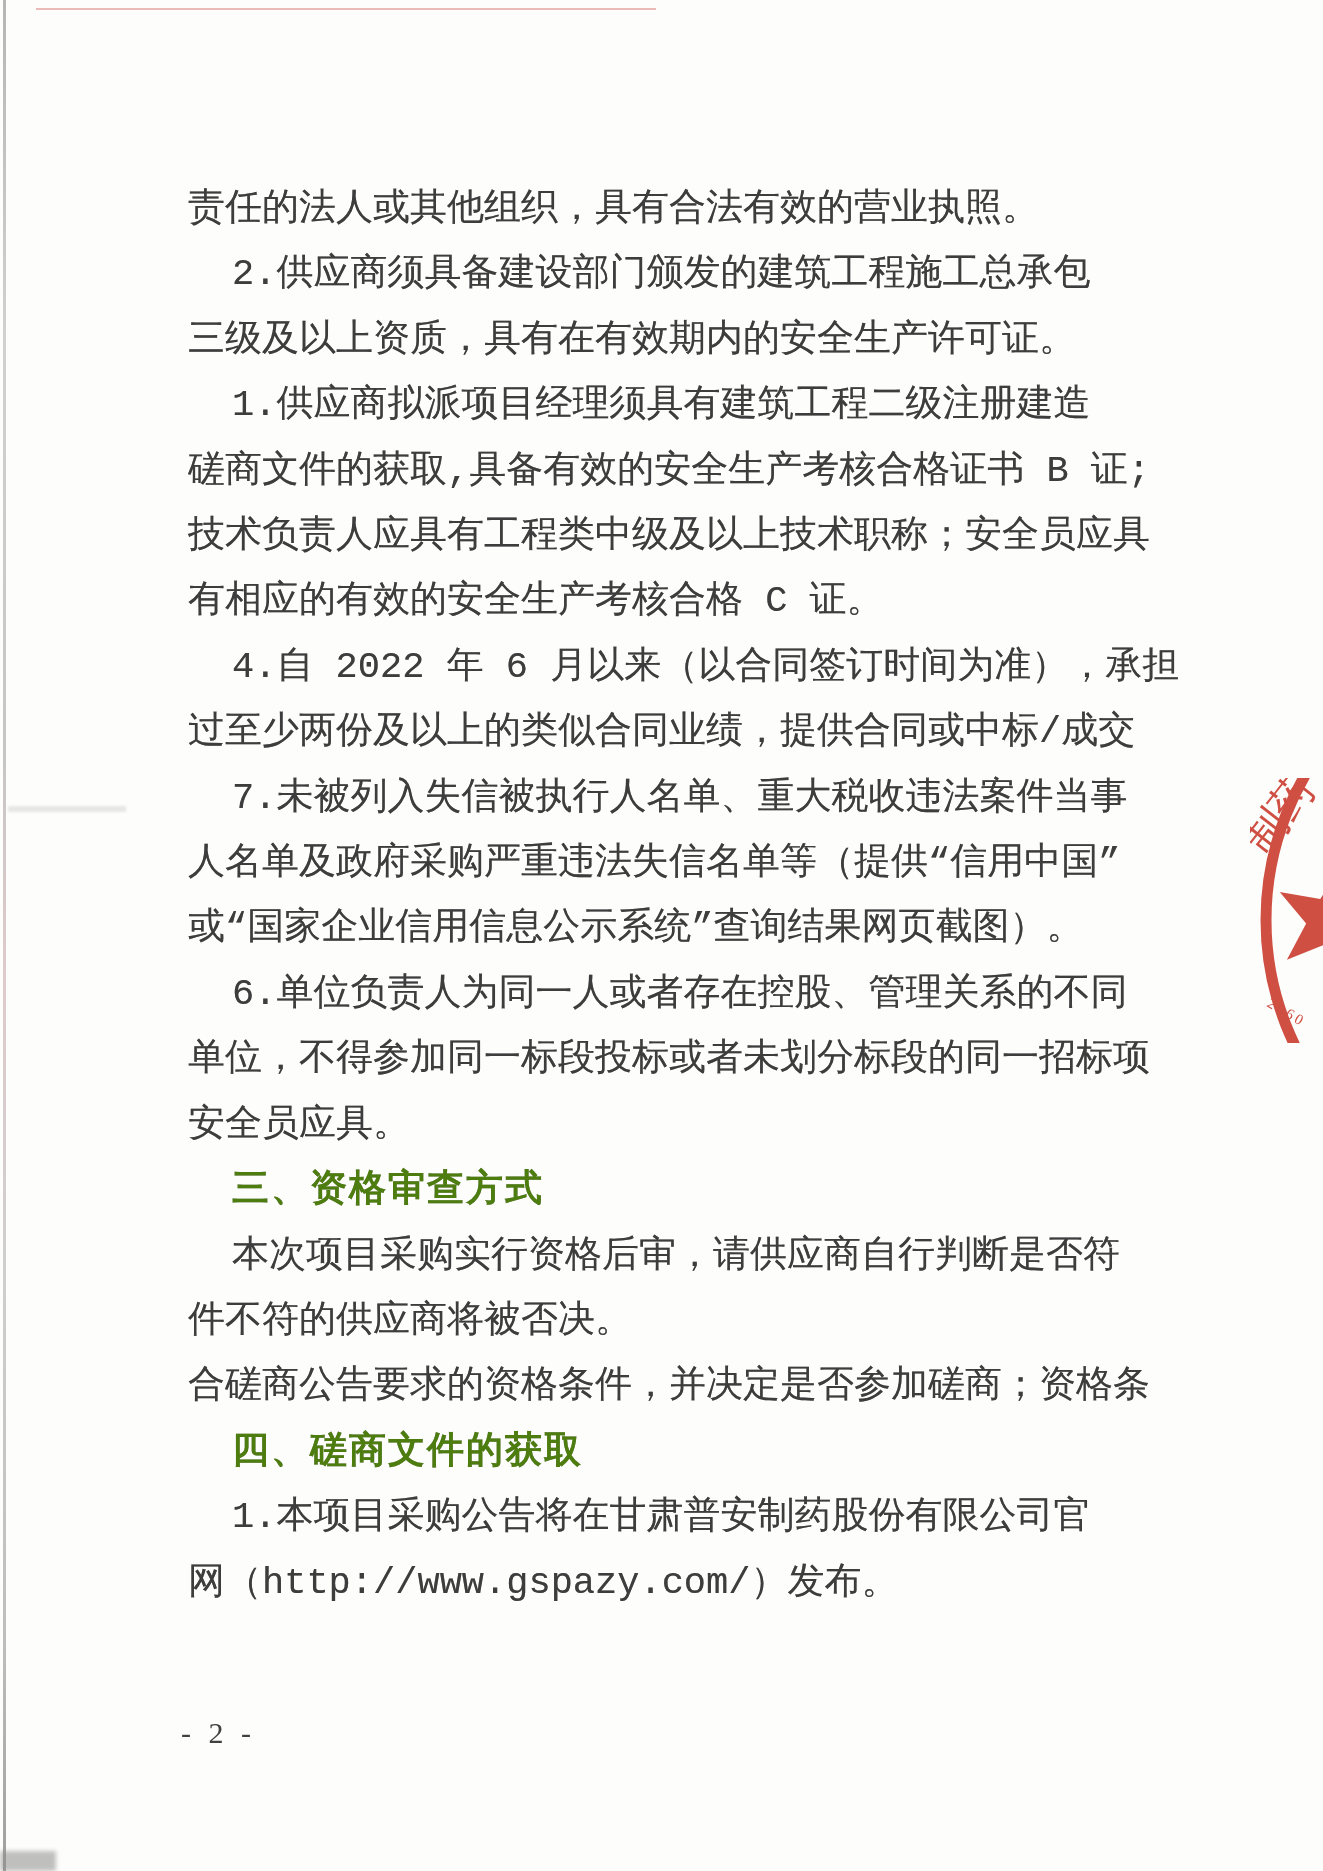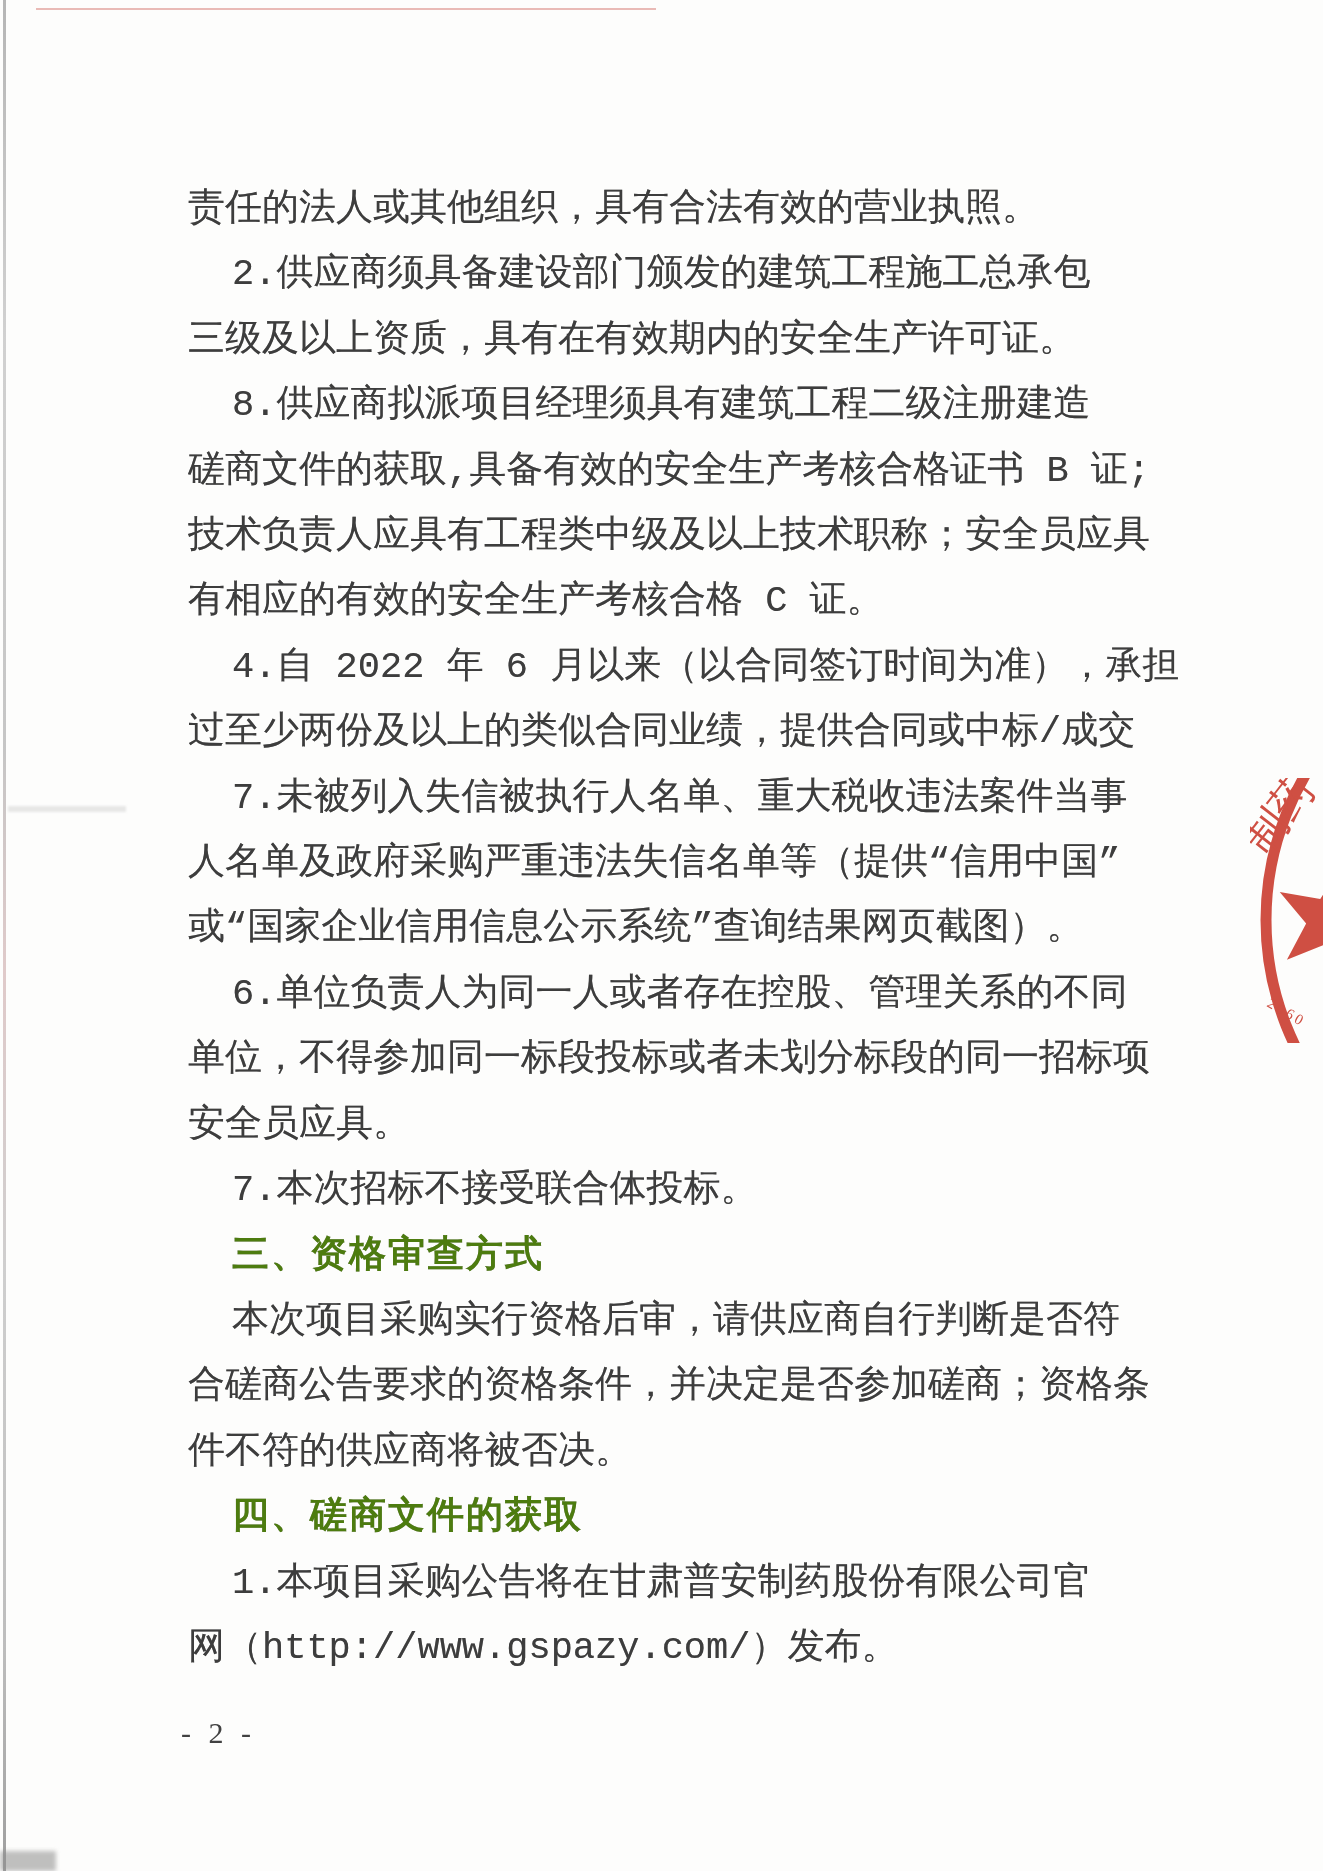--- a/index.html
+++ b/index.html
@@ -55,37 +55,36 @@
 
   <div class="edge-left"></div>
   <div class="edge-top-red"></div>
   <div class="smudge"></div>
   <div class="corner-mark"></div>
 
   <div class="doc">
     <p class="line">责任的法人或其他组织，具有合法有效的营业执照。</p>
     <p class="line indent">2.供应商须具备建设部门颁发的建筑工程施工总承包</p>
     <p class="line">三级及以上资质，具有在有效期内的安全生产许可证。</p>
-    <p class="line indent">8.供应商拟派项目经理须具有建筑工程二级注册建造</p>
+    <p class="line indent">1.供应商拟派项目经理须具有建筑工程二级注册建造</p>
     <p class="line">磋商文件的获取,具备有效的安全生产考核合格证书 B 证;</p>
     <p class="line">技术负责人应具有工程类中级及以上技术职称；安全员应具</p>
     <p class="line">有相应的有效的安全生产考核合格 C 证。</p>
     <p class="line indent">4.自 2022 年 6 月以来（以合同签订时间为准），承担</p>
     <p class="line">过至少两份及以上的类似合同业绩，提供合同或中标/成交</p>
     <p class="line indent">7.未被列入失信被执行人名单、重大税收违法案件当事</p>
     <p class="line">人名单及政府采购严重违法失信名单等（提供“信用中国”</p>
     <p class="line">或“国家企业信用信息公示系统”查询结果网页截图）。</p>
     <p class="line indent">6.单位负责人为同一人或者存在控股、管理关系的不同</p>
     <p class="line">单位，不得参加同一标段投标或者未划分标段的同一招标项</p>
     <p class="line">安全员应具。</p>
-    <p class="line indent">7.本次招标不接受联合体投标。</p>
     <p class="line indent head">三、资格审查方式</p>
     <p class="line indent">本次项目采购实行资格后审，请供应商自行判断是否符</p>
+    <p class="line">件不符的供应商将被否决。</p>
     <p class="line">合磋商公告要求的资格条件，并决定是否参加磋商；资格条</p>
-    <p class="line">件不符的供应商将被否决。</p>
     <p class="line indent head">四、磋商文件的获取</p>
     <p class="line indent">1.本项目采购公告将在甘肃普安制药股份有限公司官</p>
     <p class="line">网（http://www.gspazy.com/）发布。</p>
   </div>
 
   <div class="page-num">- 2 -</div>
 
   <svg class="seal" viewBox="0 0 73 265" width="73" height="265">
     <g opacity="0.88">
       <circle cx="303" cy="142" r="287" fill="none" stroke="#c9382a" stroke-width="11"></circle>

